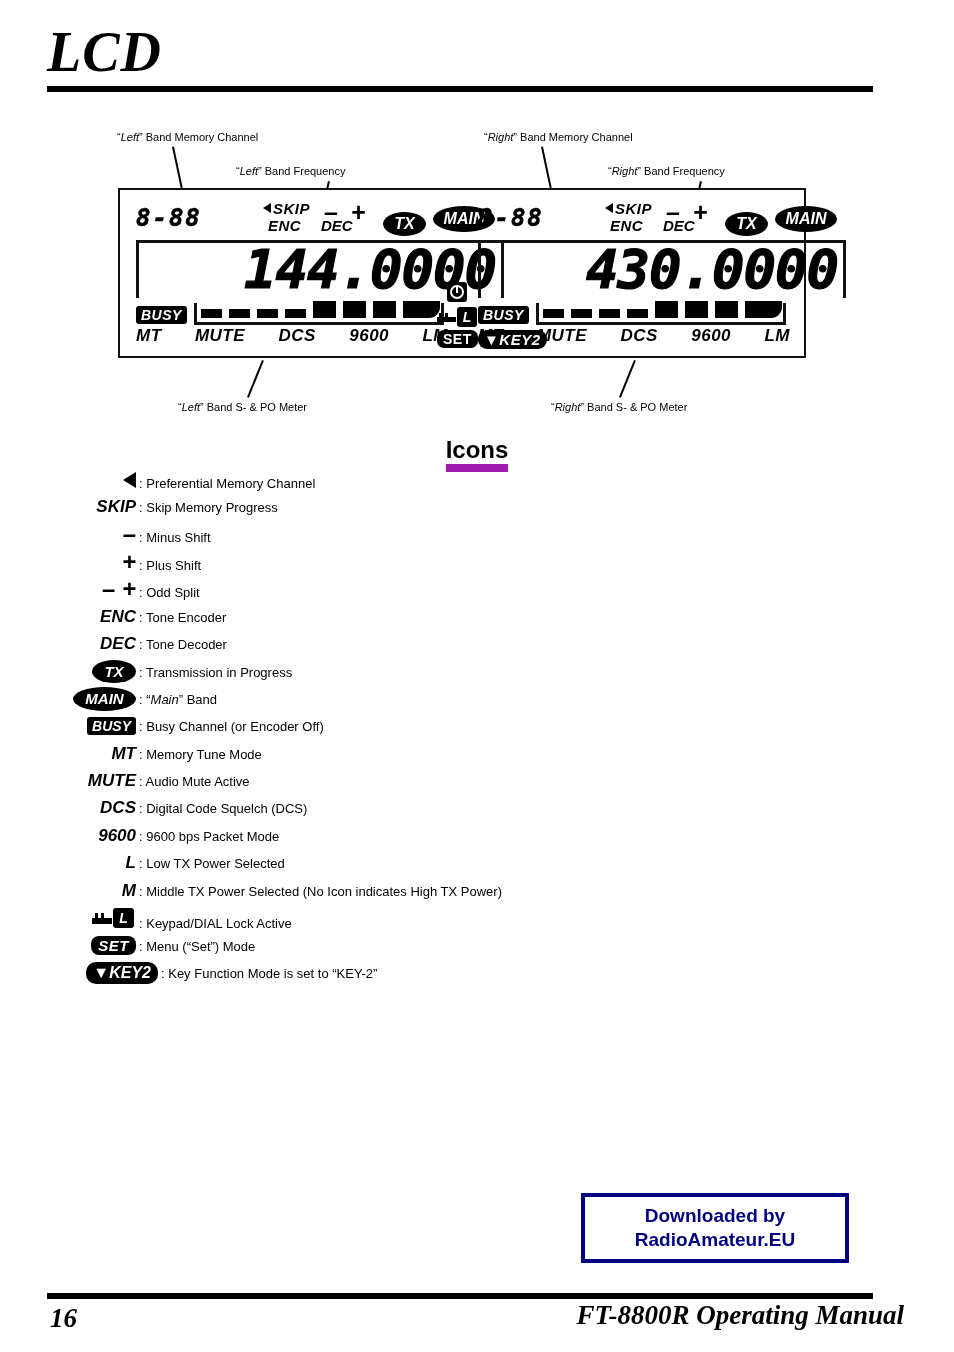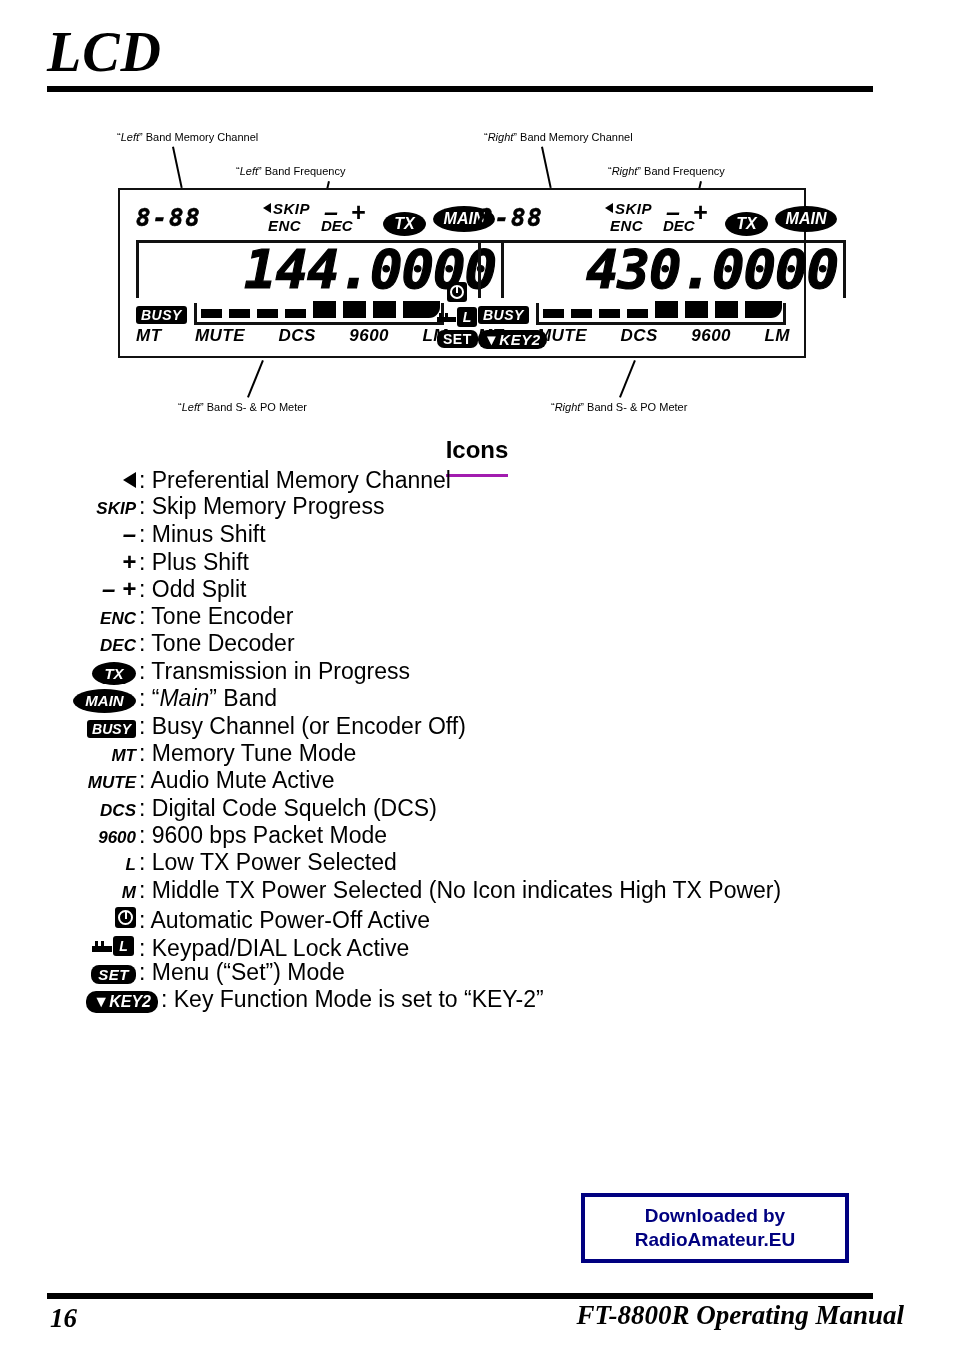--- a/index.html
+++ b/index.html
@@ -117,31 +117,31 @@
   .key2badge{
     position:absolute;left:41px;top:48px;background:#000;color:#fff;border-radius:9px;
     font-size:15px;font-weight:bold;font-style:italic;padding:1px 6px;letter-spacing:.5px;white-space:nowrap;
   }
 
   
   .icons-head{
     position:absolute;left:0;top:436px;width:954px;text-align:center;
     font-size:24px;font-weight:bold;
   }
-  .icons-head span{border-bottom:3px solid #a21caf;padding-bottom:11px;}
+  .icons-head span{border-bottom:8px solid #a21caf;padding-bottom:1px;}
 
   
   .iconlist{position:absolute;left:60px;top:466px;width:860px;}
   .irow{display:flex;align-items:baseline;height:27.4px;}
   .gl{
     width:76px;flex:0 0 76px;text-align:right;padding-right:3px;
     font-size:17px;font-weight:bold;font-style:italic;
     display:flex;justify-content:flex-end;align-items:center;height:27.4px;
   }
-  .desc{font-size:23px;line-height:27.4px;white-space:nowrap;}
+  .desc{font-size:13px;line-height:27.4px;white-space:nowrap;}
   .desc i{font-style:italic;}
 
   
   .g-tri{width:0;height:0;border-top:8px solid transparent;border-bottom:8px solid transparent;border-right:13px solid #000;}
   .g-minus{font-size:24px;line-height:14px;font-weight:bold;font-style:italic;}
   .g-plus{font-size:24px;line-height:18px;font-weight:bold;font-style:italic;}
   .g-ell{
     background:#000;color:#fff;border-radius:50%;text-align:center;
     font-weight:bold;font-style:italic;display:inline-block;
   }
@@ -404,26 +404,20 @@
       <div class="desc">: Low TX Power Selected</div>
     </div>
 
     <div class="irow">
       <div class="gl">
           <span>M</span>
         </div>
       <div class="desc">: Middle TX Power Selected (No Icon indicates High TX Power)</div>
     </div>
 
-    <div class="irow">
-      <div class="gl">
-          <span class="g-apo"></span>
-        </div>
-      <div class="desc">: Automatic Power-Off Active</div>
-    </div>
 
     <div class="irow">
       <div class="gl">
           <span class="g-lock">
             <span class="shaft"></span>
             <span class="t1"></span>
             <span class="t2"></span>
             <span class="lb">L</span>
           </span>
         </div>

